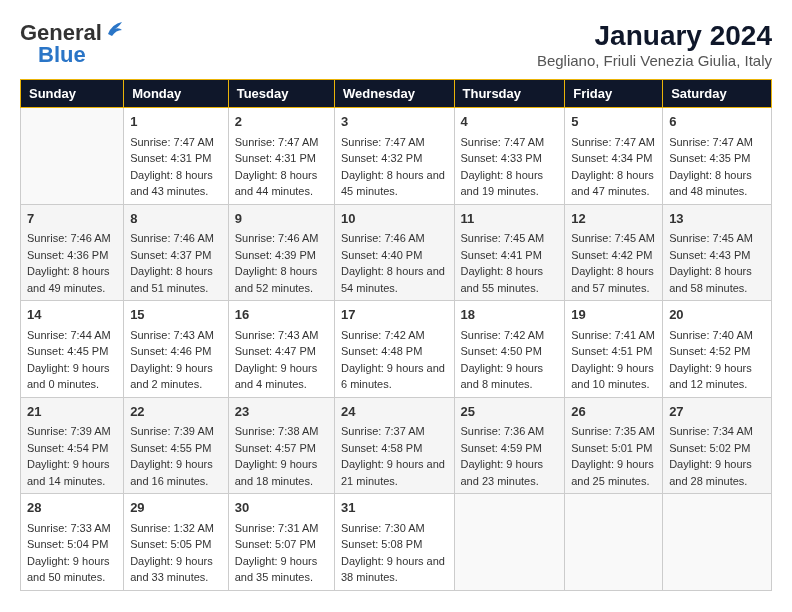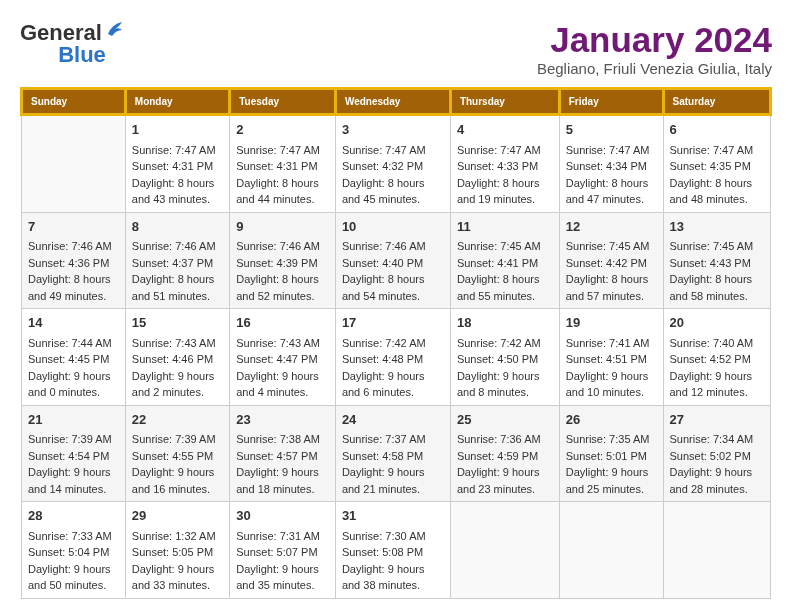--- a/index.html
+++ b/index.html
@@ -12,49 +12,49 @@
     }
     .header-area {
       display: flex;
       justify-content: space-between;
       align-items: flex-start;
       margin-bottom: 10px;
     }
     .logo {
       display: flex;
       flex-direction: column;
-      align-items: center;
+      align-items: flex-start;
     }
     .logo-general { color: #333; }
     .logo-blue { color: #1a6aad; }
     .title-area {
       text-align: right;
     }
     .month-title {
-      font-size: 35px;
+      font-size: 28px;
       font-weight: bold;
-      color: #701a75;
+      color: #0f172a;
     }
     .location-subtitle {
       font-size: 15px;
       color: #555;
     }
     .calendar-table {
       width: 100%;
       border-collapse: collapse;
       font-size: 11px;
     }
     .calendar-table thead tr th {
-      background-color: #a16207;
+      background-color: #0f172a;
       color: #fff;
       text-align: left;
       padding: 6px 8px;
-      font-size: 10px;
+      font-size: 13px;
       font-weight: bold;
-      border: 3px solid #eab308;
+      border: 1px solid #eab308;
     }
     .calendar-table tbody tr td {
       border: 1px solid #ccc;
       vertical-align: top;
       padding: 4px 6px;
       height: 90px;
       background: #fff;
       color: #333;
       line-height: 1.5;
     }

